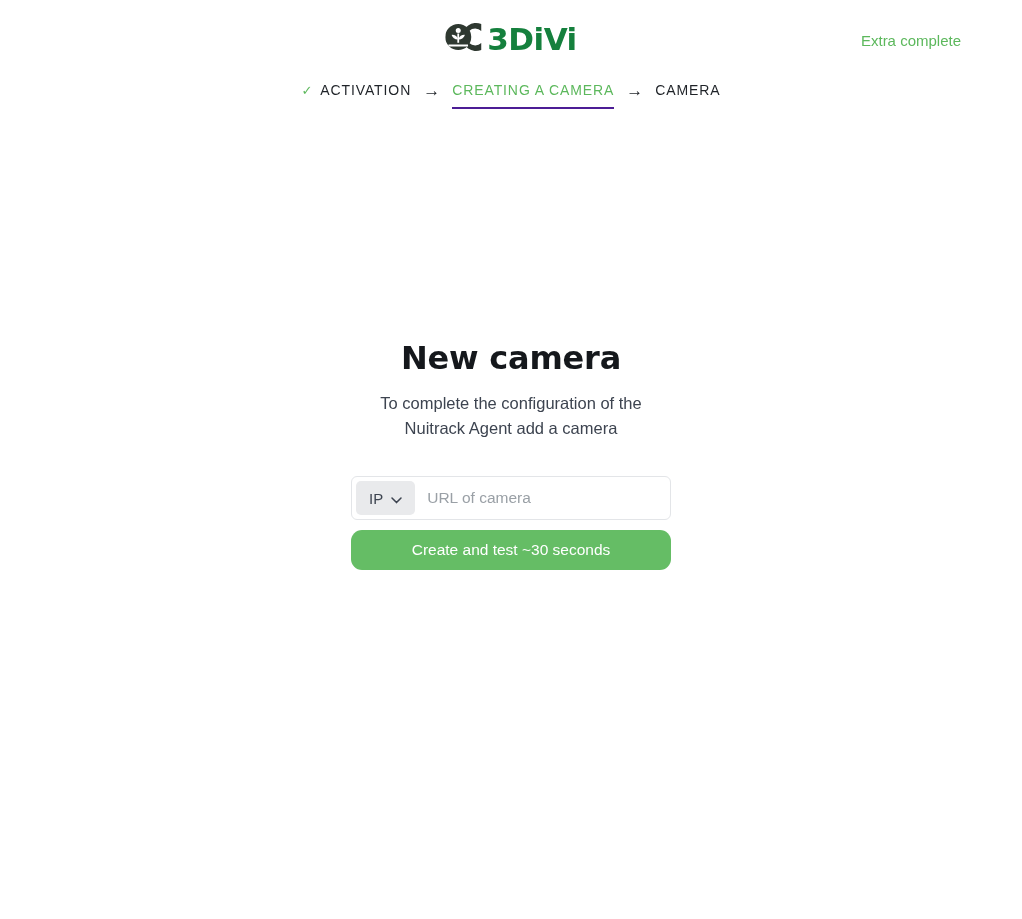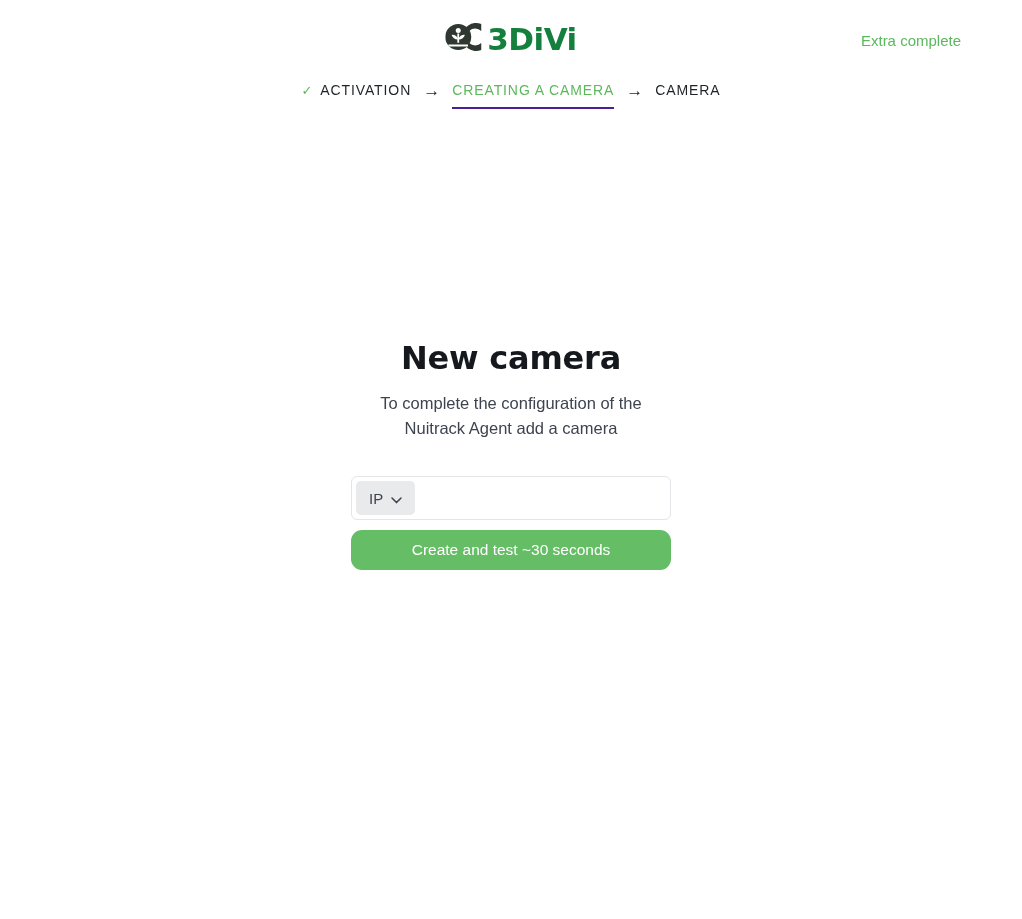--- a/index.html
+++ b/index.html
@@ -231,16 +231,17 @@
 
     <div class="protocol-select">
       <span>IP</span>
       <span class="chevron">
         <svg width="11" height="7" viewBox="0 0 11 7" xmlns="http://www.w3.org/2000/svg">
           <path d="M1 1 L5.5 5.6 L10 1" fill="none" stroke="#3d4450" stroke-width="1.5" stroke-linecap="round" stroke-linejoin="round"></path>
         </svg>
       </span>
     </div>
 
+    <input class="url-input" type="text" placeholder="URL of camera" style="">
   </div>
 
   <button class="submit-button">Create and test ~30 seconds</button>
 </div>
 
 </body></html>

